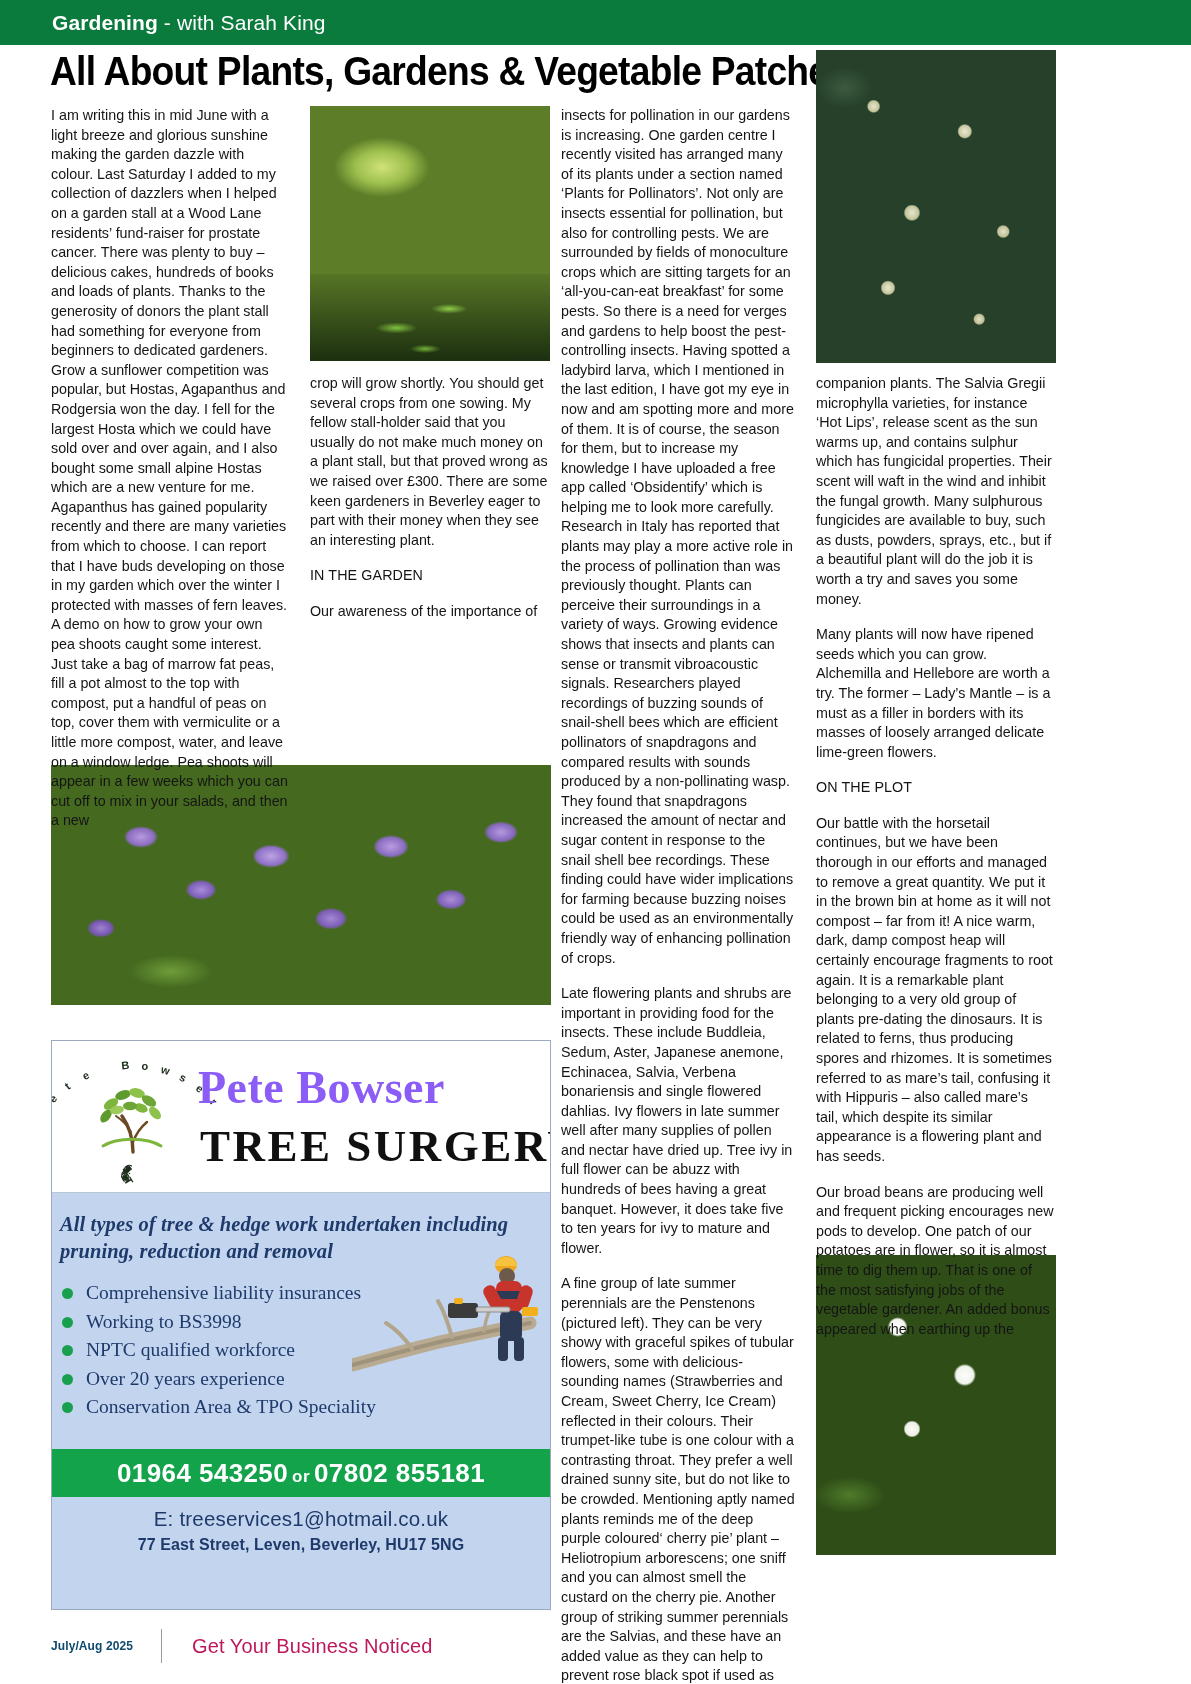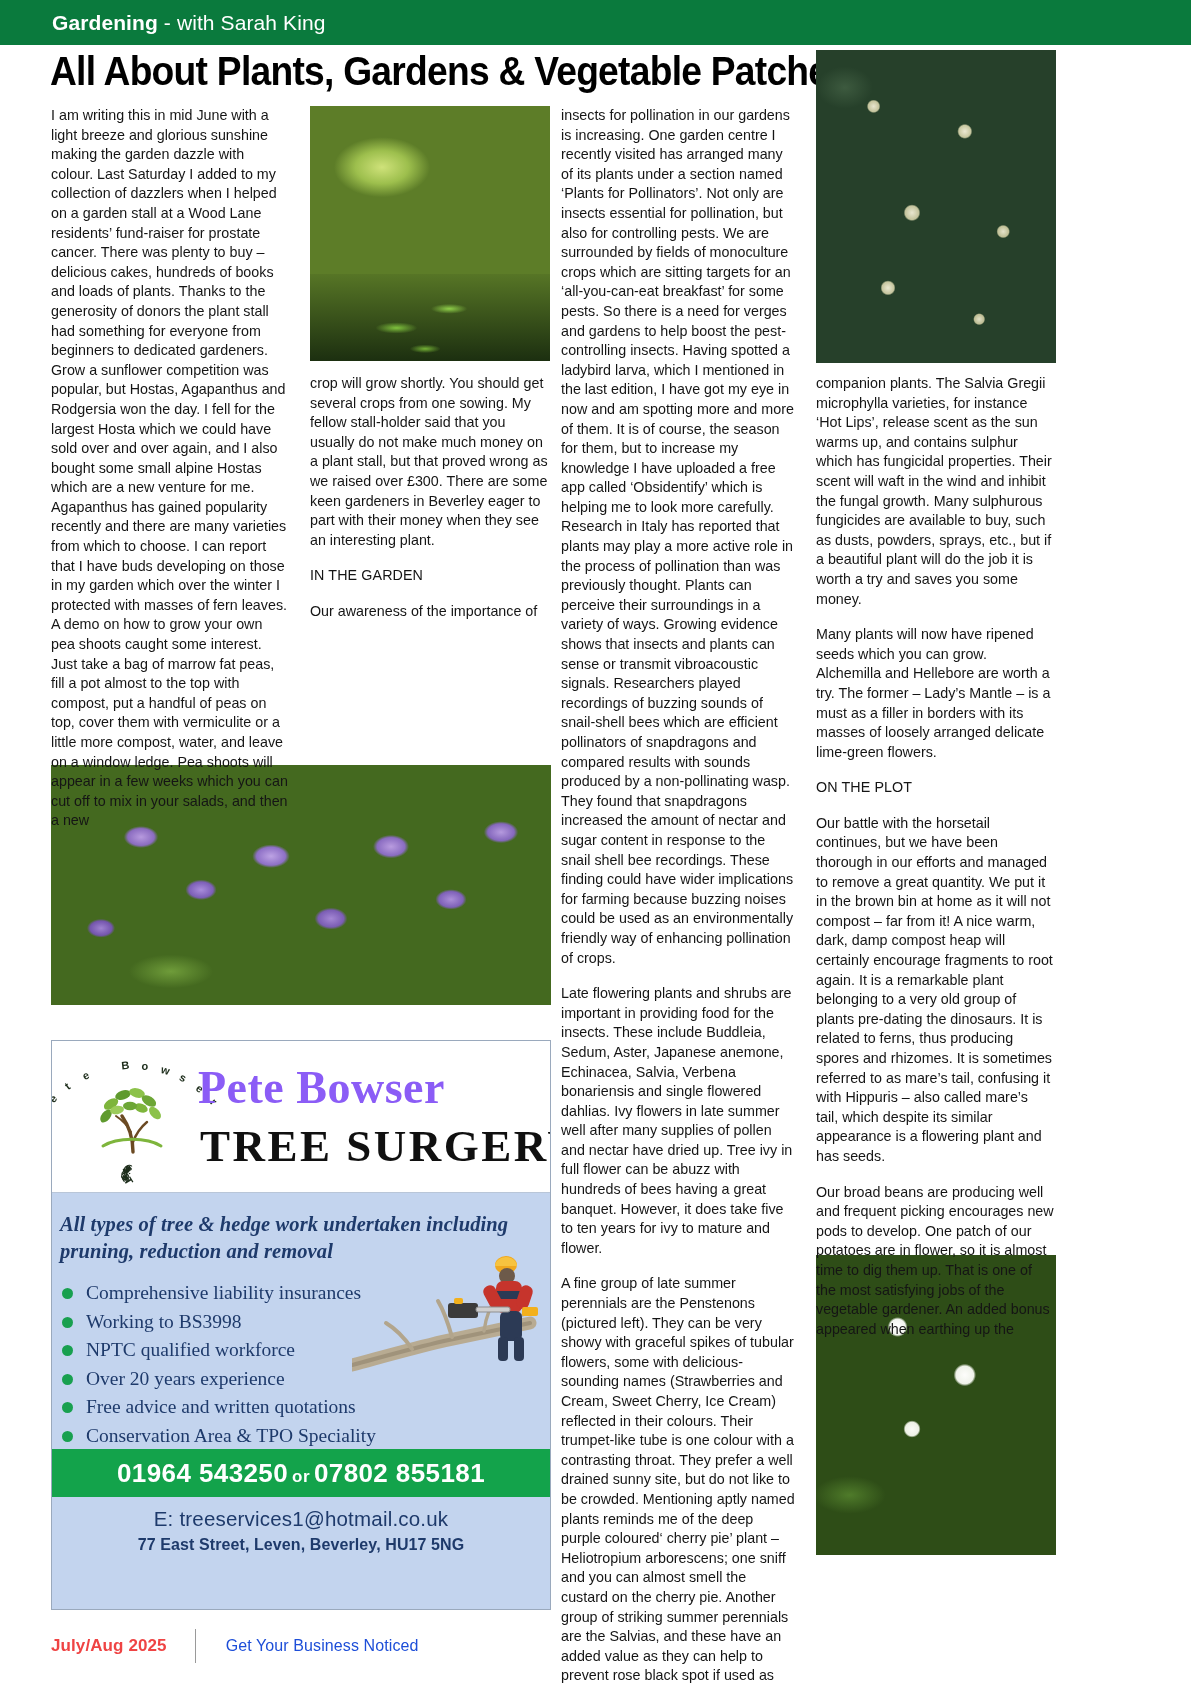--- a/index.html
+++ b/index.html
@@ -315,34 +315,34 @@
     position: absolute;
     left: 51px;
     top: 1629px;
     width: 1089px;
     height: 34px;
     display: flex;
     align-items: center;
   }
   .footer-date {
     font-weight: bold;
-    font-size: 17px;
-    color: #ef4444;
+    font-size: 12px;
+    color: #0c4a6e;
     letter-spacing: 0.1px;
     white-space: nowrap;
   }
   .footer-divider {
     width: 1px;
     height: 34px;
     background: #9a9a9a;
     margin: 0 30px 0 28px;
   }
   .footer-tag {
-    font-size: 16px;
-    color: #1d4ed8;
+    font-size: 20px;
+    color: #be185d;
     letter-spacing: 0.1px;
     white-space: nowrap;
   }
 </style>
 </head>
 <body>
 
 <div class="page">
 
   <div class="banner">
@@ -442,21 +442,20 @@
       <div class="ad-sub">TREE SURGERY</div>
     </div>
 
     <div class="ad-body">
       <div class="ad-tagline">All types of tree &amp; hedge work undertaken including pruning, reduction and removal</div>
       <ul class="ad-bullets" id="ad-bullets">
           <li><span class="dot"></span><span>Comprehensive liability insurances</span></li>
           <li><span class="dot"></span><span>Working to BS3998</span></li>
           <li><span class="dot"></span><span>NPTC qualified workforce</span></li>
           <li><span class="dot"></span><span>Over 20 years experience</span></li>
-          <li><span class="dot"></span><span>Free advice and written quotations</span></li>
           <li><span class="dot"></span><span>Conservation Area &amp; TPO Speciality</span></li>
         </ul>
 
       <svg class="ad-climber" viewBox="0 0 190 205">
         <path d="M0 128 C30 120 58 112 92 104 C120 98 150 92 178 86" stroke="#b8ab92" stroke-width="13" fill="none" stroke-linecap="round"></path>
         <path d="M0 128 C30 120 58 112 92 104 C120 98 150 92 178 86" stroke="#8d8068" stroke-width="4" fill="none" stroke-linecap="round" opacity="0.55"></path>
         <path d="M60 112 C52 100 44 92 34 86" stroke="#b2a58c" stroke-width="4" fill="none" stroke-linecap="round"></path>
         <path d="M100 100 C96 86 92 74 86 64" stroke="#b2a58c" stroke-width="4" fill="none" stroke-linecap="round"></path>
         <path d="M132 94 C134 80 138 68 146 58" stroke="#b2a58c" stroke-width="3.4" fill="none" stroke-linecap="round"></path>
         <path d="M150 88 C158 82 168 78 178 76" stroke="#b2a58c" stroke-width="3" fill="none" stroke-linecap="round"></path>

